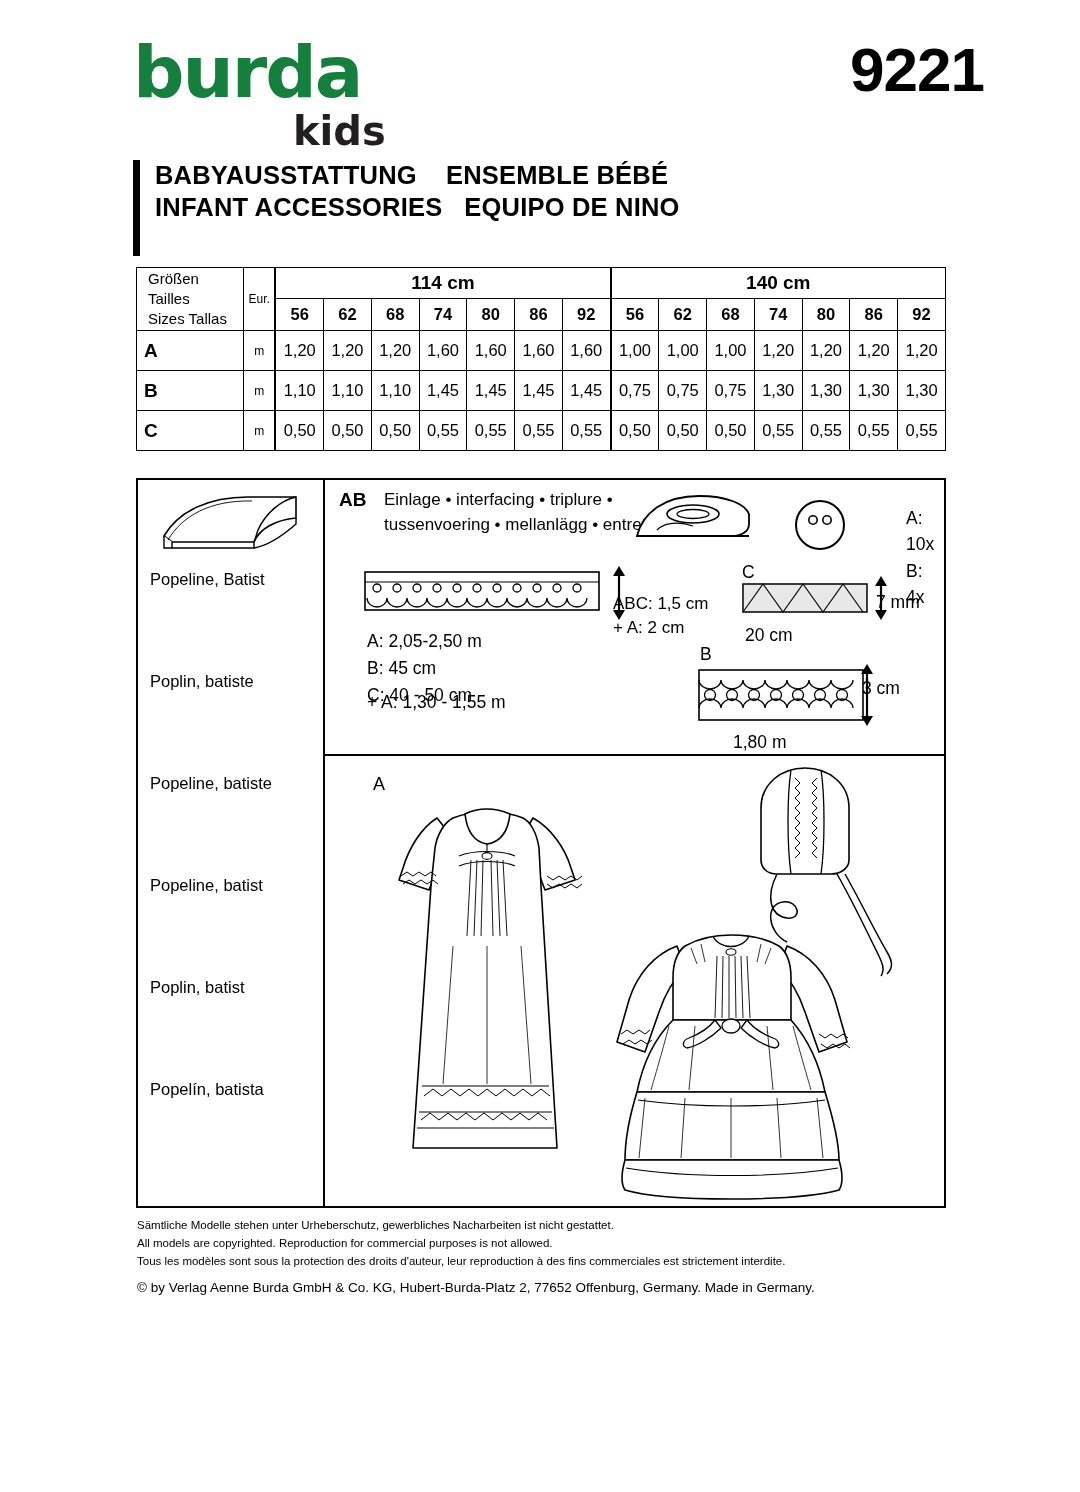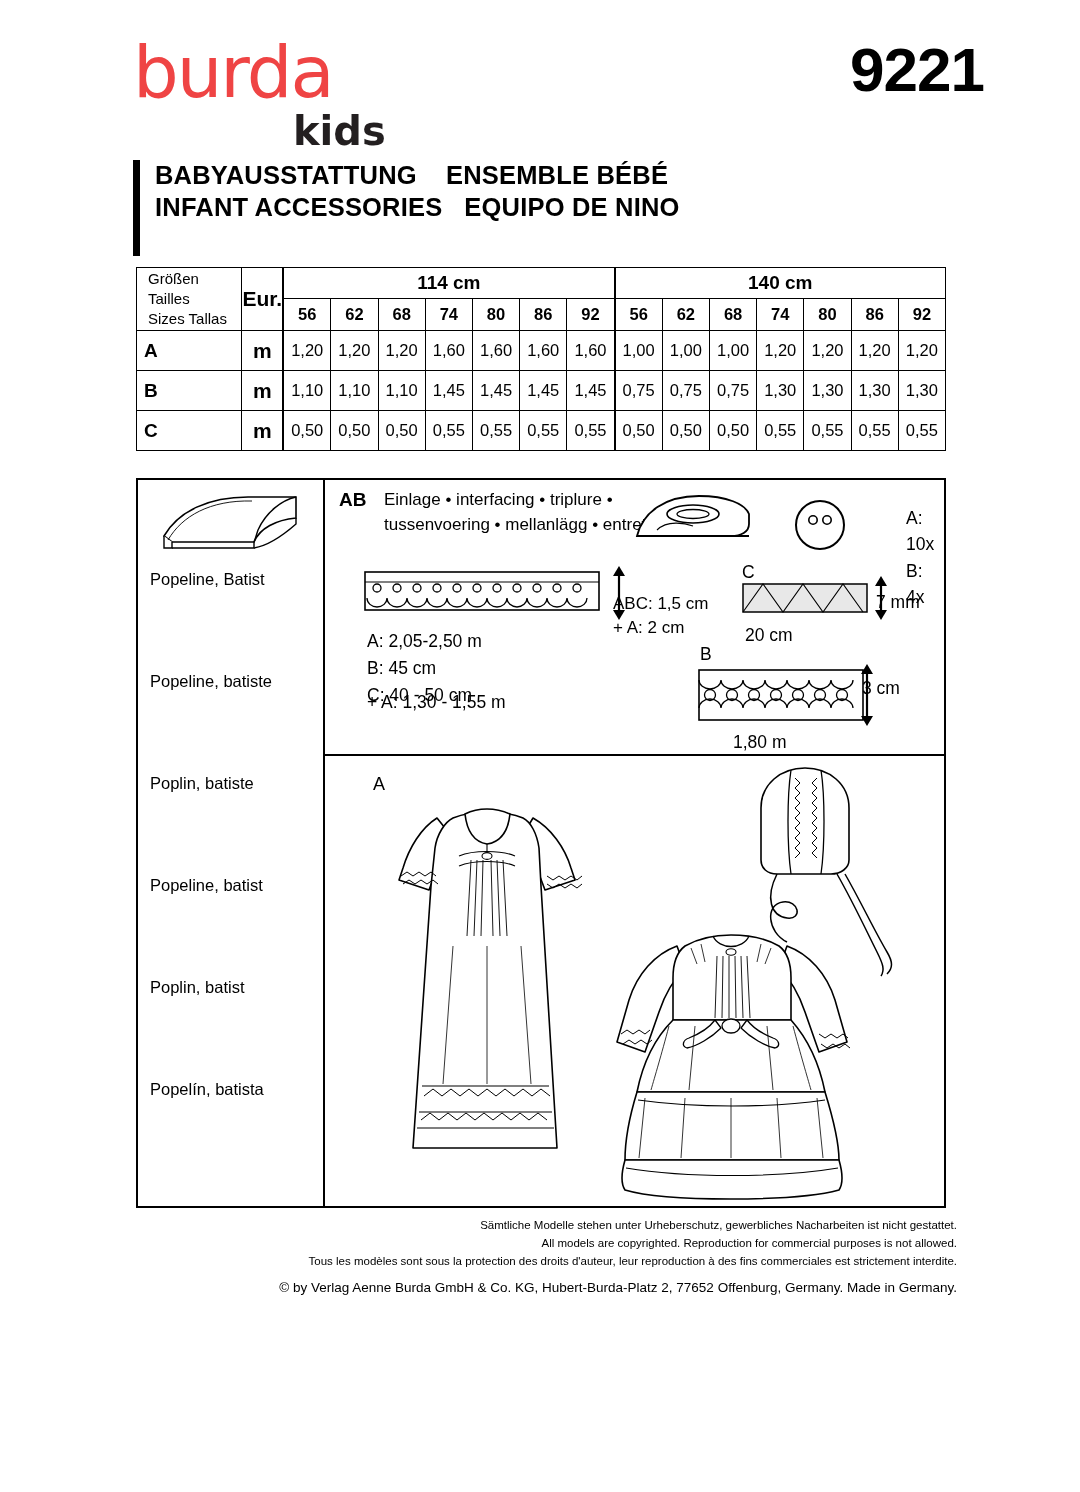--- a/index.html
+++ b/index.html
@@ -26,24 +26,24 @@
   
   .brand {
     position: absolute;
     left: 133px;
     top: 30px;
     width: 300px;
     height: 115px;
   }
   .brand-word {
     font-family: "DejaVu Sans", sans-serif;
-    font-weight: normal;
+    font-weight: bold;
     font-size: 72px;
     letter-spacing: -2px;
-    color: #ef4444;
+    color: #15803d;
     line-height: 1;
     position: absolute;
     left: 0;
     top: 6px;
   }
   .brand-sub {
     position: absolute;
     left: 160px;
     top: 78px;
     font-family: "DejaVu Sans", sans-serif;
@@ -116,22 +116,22 @@
   }
   .fabtable .sizes-label {
     text-align: left;
     padding-left: 11px;
     font-size: 15px;
     line-height: 1.35;
     font-weight: normal;
   }
   .fabtable .unit {
     width: 34px;
-    font-size: 21px;
-    font-weight: bold;
+    font-size: 12px;
+    font-weight: normal;
   }
   .fabtable .width-head {
     font-weight: bold;
     font-size: 19px;
     height: 30px;
   }
   .fabtable .szcell {
     width: 53px;
     font-weight: bold;
     font-size: 16.5px;
@@ -285,21 +285,20 @@
     font-size: 18px;
     font-weight: normal;
   }
 
   
   .footer {
     position: absolute;
     left: 137px;
     top: 1217px;
     width: 820px;
-    text-align: right;
   }
   .footer .small {
     font-size: 11.5px;
     line-height: 1.55;
   }
   .footer .copy {
     font-size: 13.5px;
     margin-top: 10px;
   }
 
@@ -417,22 +416,22 @@
           <path d="M8 46 C22 22, 52 6, 96 7 L140 7 L140 28 C120 30, 104 38, 98 52 L16 52 Z" fill="#ffffff" stroke="#000" stroke-width="1.6"></path>
           <path d="M140 7 C126 10, 110 22, 102 40 C100 46, 99 50, 98 52" fill="none" stroke="#000" stroke-width="1.4"></path>
           <path d="M8 46 L8 58 L16 58 L16 52" fill="#ffffff" stroke="#000" stroke-width="1.4"></path>
           <path d="M16 58 L98 58 L98 52" fill="none" stroke="#000" stroke-width="1.4"></path>
           <path d="M98 58 C110 56, 124 48, 140 34 L140 28" fill="none" stroke="#000" stroke-width="1.4"></path>
           <path d="M12 50 C26 26, 54 10, 96 11" fill="none" stroke="#000" stroke-width="0.9"></path>
         </svg>
       </div>
       <div class="fabric-names">
         <div>Popeline, Batist</div>
+        <div>Poplin, batiste</div>
         <div>Popeline, batiste</div>
-        <div>Poplin, batiste</div>
         <div>Popeline, batist</div>
         <div>Poplin, batist</div>
         <div>Popelín, batista</div>
       </div>
     </div>
 
     <div class="notions-top">
       <div class="ab-tag">AB</div>
       <div class="interfacing-text">Einlage • interfacing • triplure • tussenvoering • mellanlägg • entretela</div>
 

